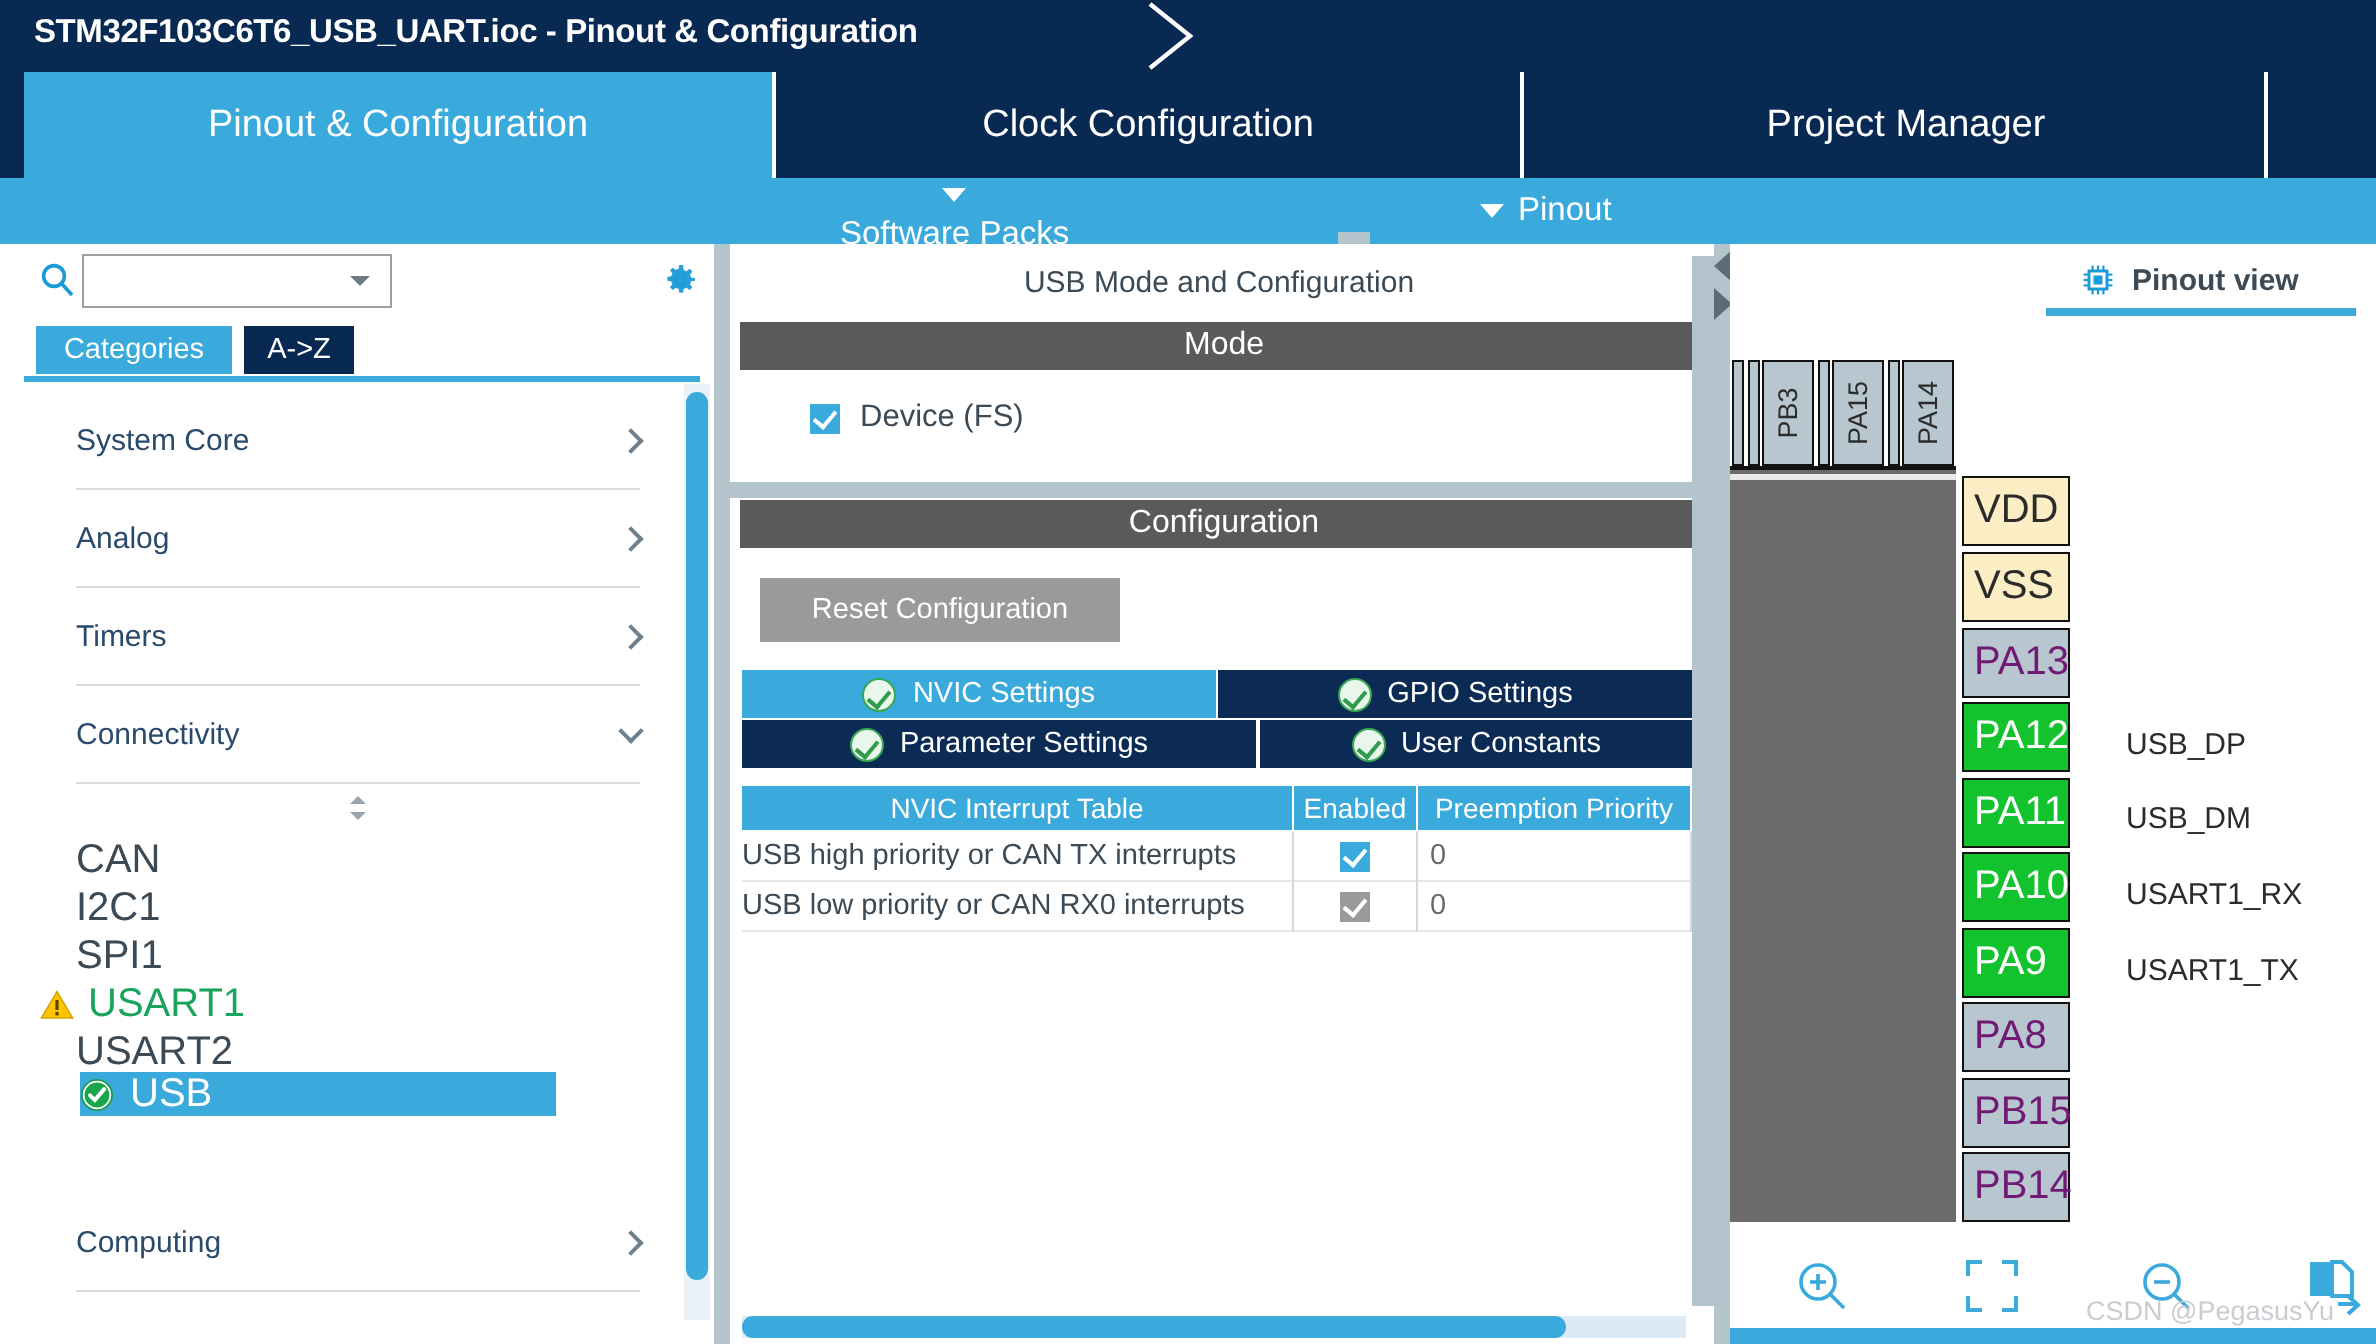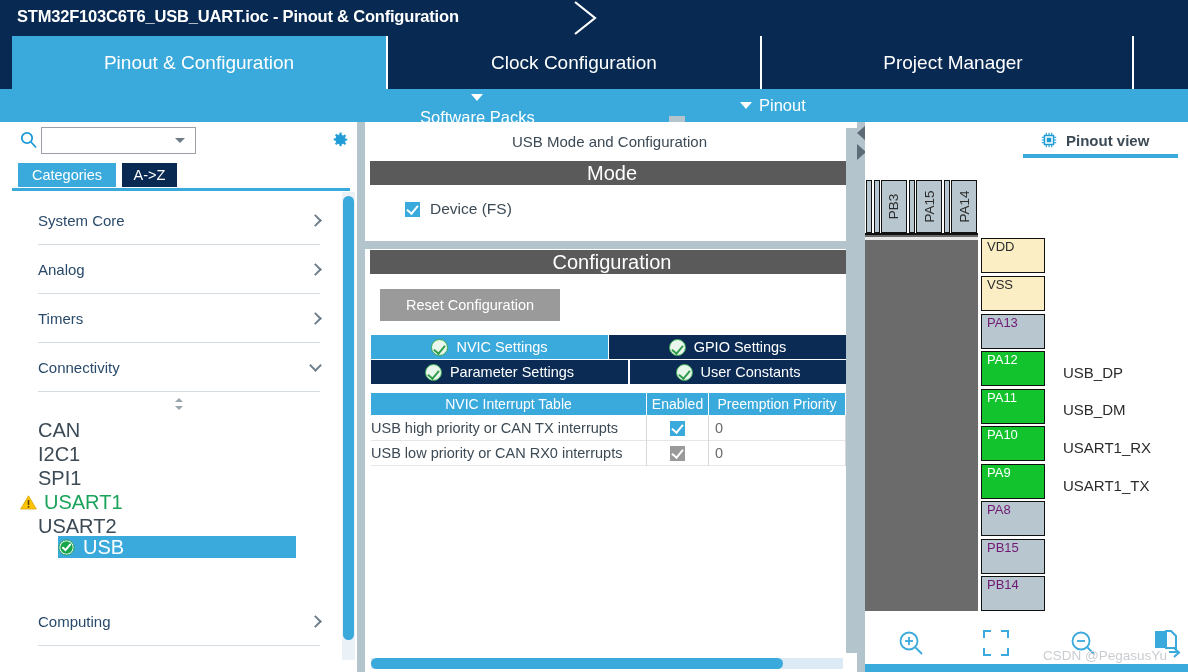--- a/index.html
+++ b/index.html
@@ -133,21 +133,21 @@
   .midpanel {
     position:absolute; left: 365px; top: 122px; width: 492px; height: 550px; background: #ffffff;
   }
   .mp-title {
     position:absolute; left: 0; top: 5px; width: 489px; height: 28px;
     display:flex; align-items:center; justify-content:center;
     font-size: 15px; color: #3c4a55; background:#ffffff;
   }
   .mp-bar {
     position:absolute; left: 5px; width: 484px; height: 24px;
-    background: #5a5a5a; color:#ffffff; font-size:20px;
+    background: #5a5a5a; color:#ffffff; font-size:16px;
     display:flex; align-items:center; justify-content:center;
   }
   .mode-body {
     position:absolute; left: 5px; top: 183px; width: 484px; height: 58px;
     background: #ffffff; border-bottom: 0;
   }
   .chk {
     display:inline-block; width: 15px; height: 15px; background:#3aa9dc;
     position:relative; vertical-align:middle;
   }
@@ -246,23 +246,23 @@
     background:#b8c6cf; border:1.5px solid #111;
     display:flex; align-items:center; justify-content:center;
   }
   .vpin span {
     transform: rotate(-90deg); font-size: 13.5px; color:#2b2b2b; white-space:nowrap;
   }
   .vpin-stub {
     position:absolute; top:180px; width:6px; height:53px; background:#b8c6cf; border:1.5px solid #111;
   }
   .hpin {
-    position:absolute; left: 981px; width: 64px; height: 35px;
-    border:1.5px solid #111; display:flex; align-items:flex-start;
-    font-size: 13px; padding-left: 5px;
+    position:absolute; left: 981px; width: 54px; height: 35px;
+    border:1.5px solid #111; display:flex; align-items:center;
+    font-size: 20px; padding-left: 5px;
   }
   .hpin.vdd { background:#fbeec4; color:#2b2b2b; }
   .hpin.gray { background:#b8c6cf; color:#701a75; }
   .hpin.green { background:#12c32e; color:#ffffff; }
   .siglabel {
     position:absolute; left: 1063px; font-size: 15px; color:#2b2b2b; white-space:nowrap;
   }
   .pv-toolbar {
     position:absolute; left: 865px; top: 614px; width: 323px; height: 52px; background:#ffffff;
   }
@@ -384,21 +384,21 @@
     <svg width="17" height="15" viewBox="0 0 17 15" style="margin-right:1px;">
       <path d="M8.5 0.8 L16.3 14 L0.7 14 Z" fill="#ffc400" stroke="#d8a400" stroke-width="0.8"></path>
       <rect x="7.7" y="5" width="1.6" height="5" fill="#5a4400"></rect>
       <rect x="7.7" y="11" width="1.6" height="1.7" fill="#5a4400"></rect>
     </svg>
     <span class="pname">USART1</span>
   </div>
   <div class="peri" style="top:514px;">
     <span class="pname">USART2</span>
   </div>
-  <div class="peri selected" style="top:536px; height:22px; left:40px; width:238px;margin-left:18px;">
+  <div class="peri selected" style="top:536px; height:22px; left:40px; width:238px;">
     <svg width="17" height="17" viewBox="0 0 18 18" style="margin-right:2px;">
       <circle cx="9" cy="9" r="8" fill="#ffffff" stroke="#1f9d4e" stroke-width="1"></circle>
       <circle cx="9" cy="9" r="6.6" fill="#18a54c"></circle>
       <path d="M5.3 9.2 L7.9 11.7 L12.8 5.9" fill="none" stroke="#ffffff" stroke-width="2.1" stroke-linecap="round"></path>
     </svg>
     <span class="pname">USB</span>
   </div>
 
   <div class="sb-scroll-track"></div>
   <div class="sb-scroll-thumb"></div>

